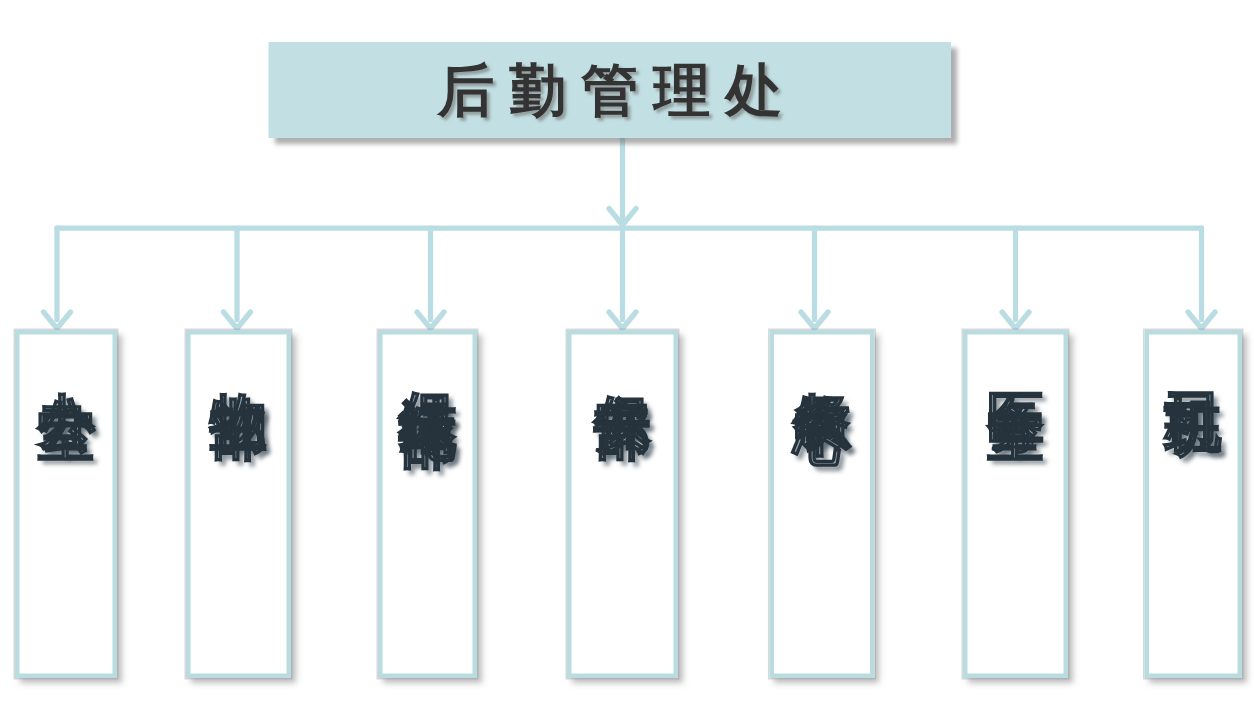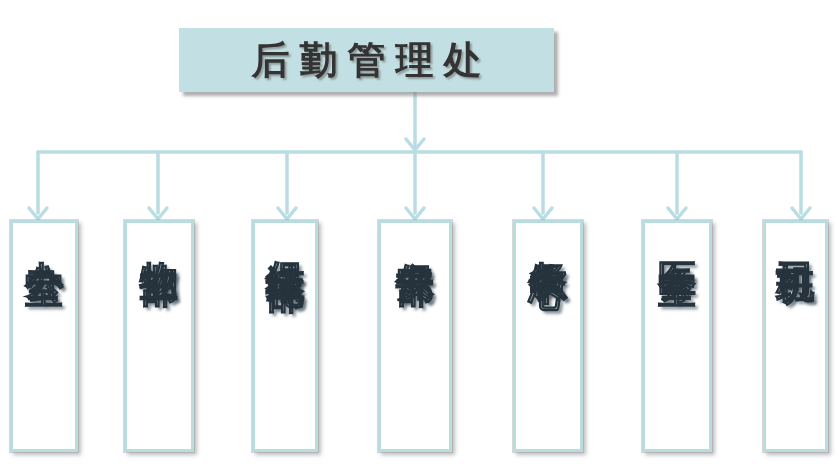--- a/index.html
+++ b/index.html
@@ -19,21 +19,21 @@
     font-family: "DejaVu Serif", "Liberation Serif", serif;
   }
   .stage {
     position: relative;
     width: 836px; height: 467px;
     background: #ffffff;
   }
   .root-box {
     position: absolute;
     left: 179px; top: 28px;
-    width: 375px; height: 64px;
+    width: 455px; height: 64px;
     background: var(--root-box-fill);
     box-shadow: 4px 4px 3px var(--shadow-color);
     display: flex;
     align-items: center;
     justify-content: center;
   }
   .root-label {
     font-size: 38px;
     font-weight: bold;
     color: var(--root-text-color);

